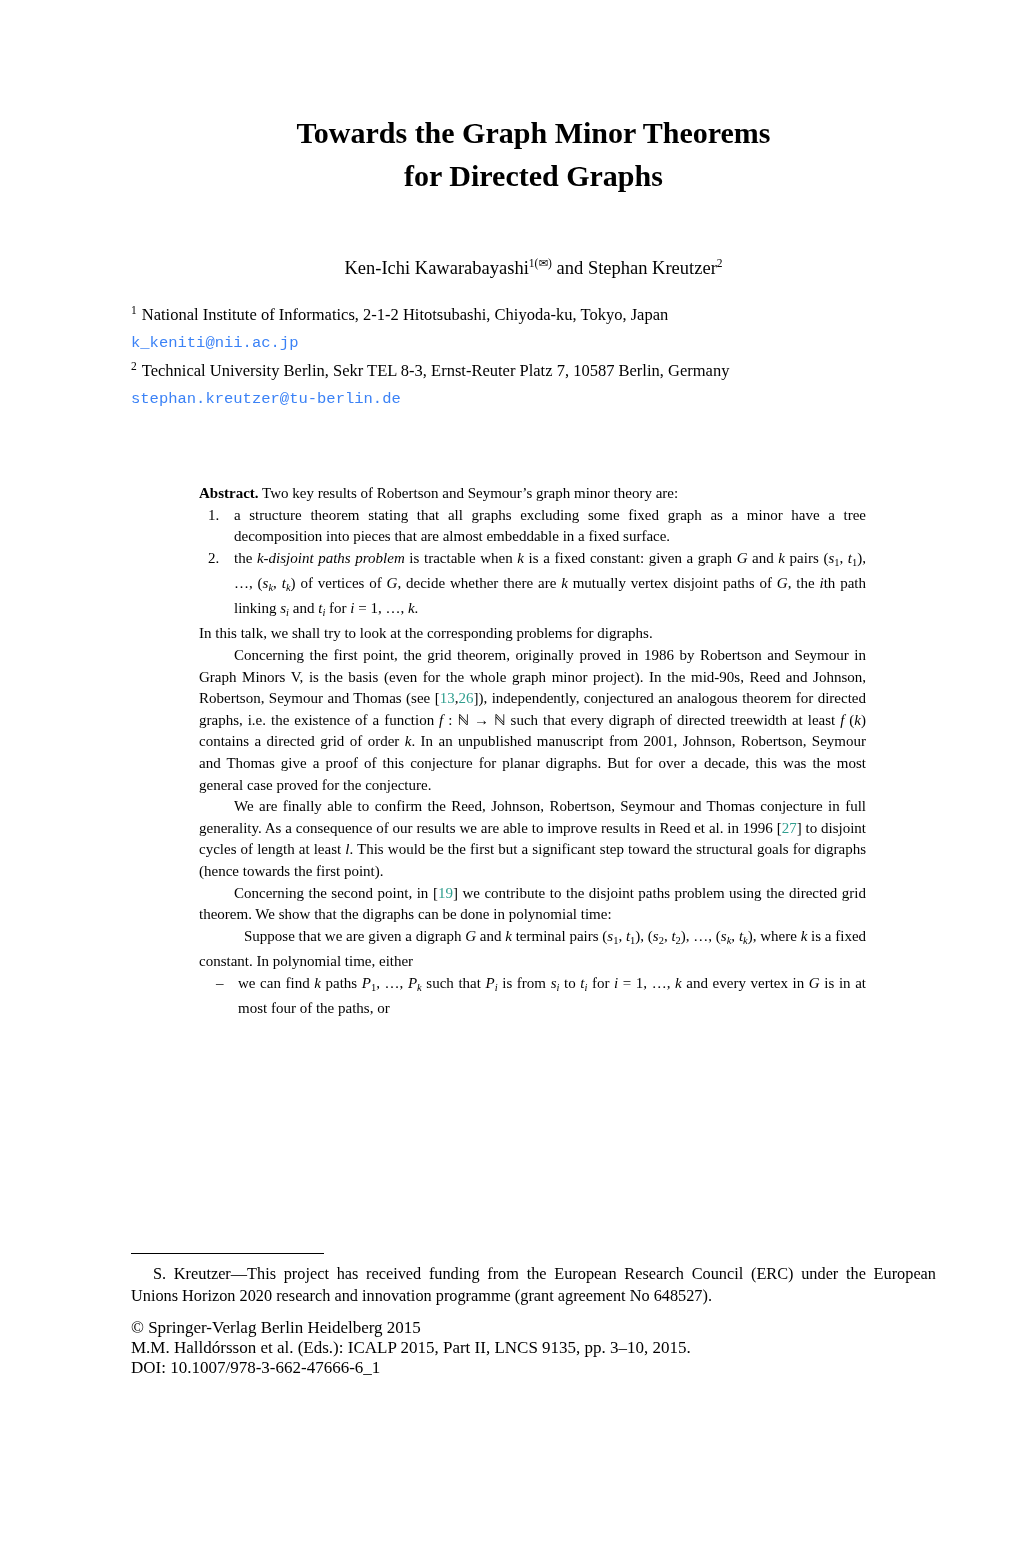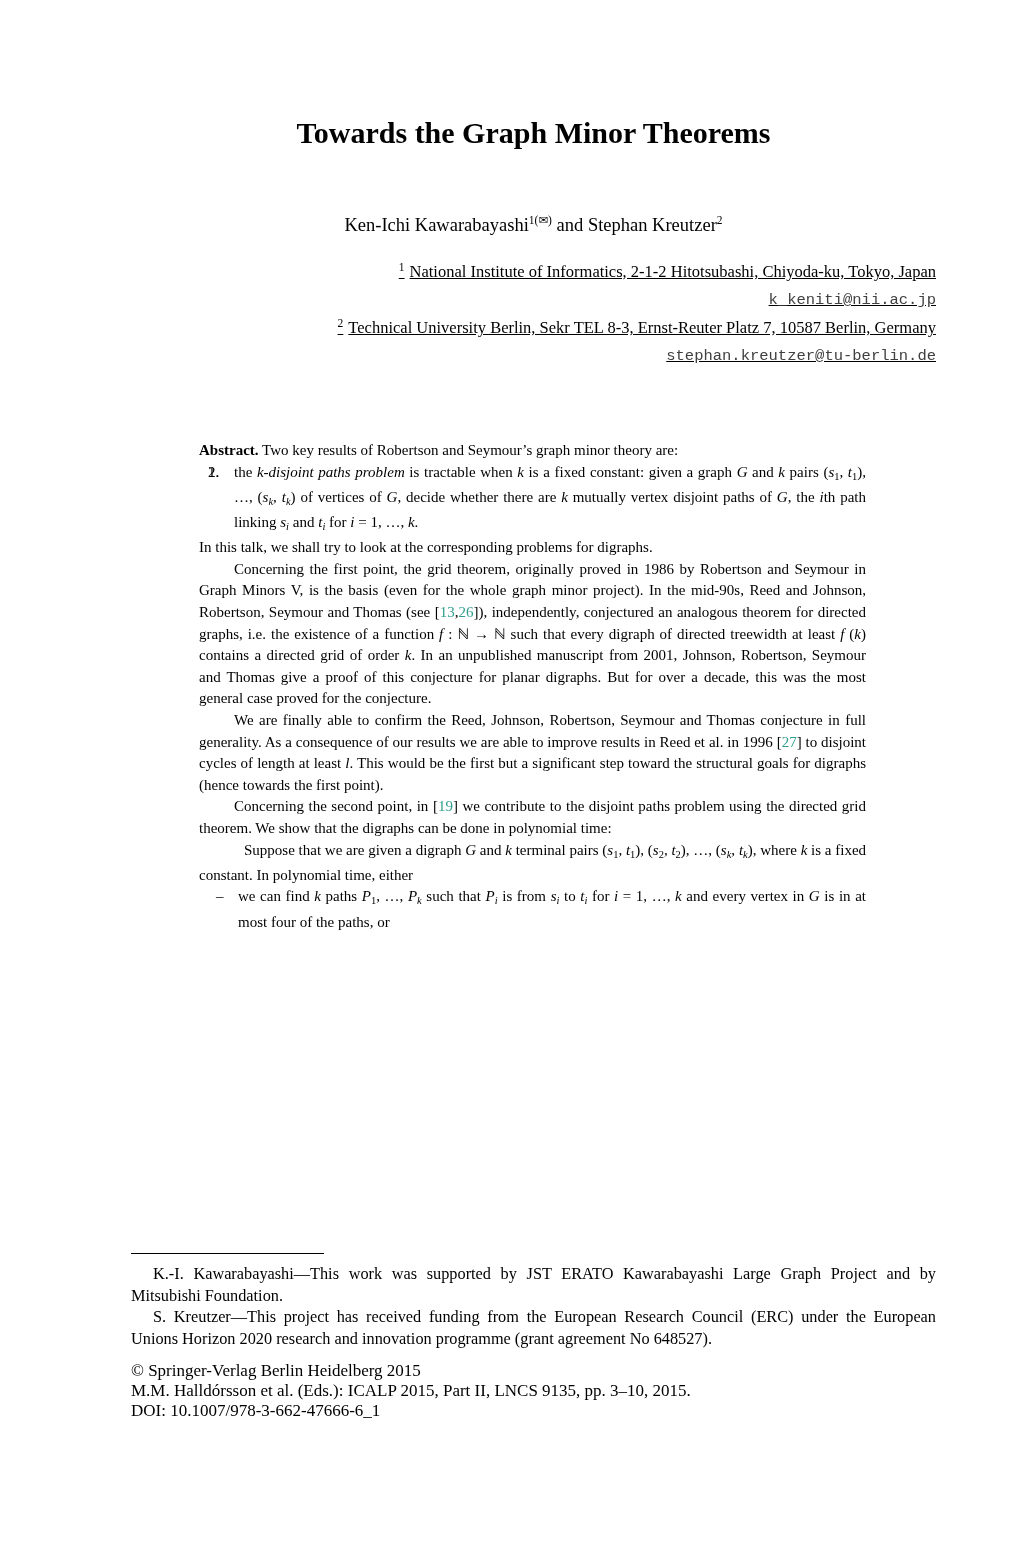--- a/index.html
+++ b/index.html
@@ -16,23 +16,23 @@
   }
   .content { position: absolute; left: 125px; top: 0; width: 805px; }
 
   .title { margin-top: 111px; text-align: center; font-size: 30px; font-weight: bold; line-height: 43px; }
   .title-line { display: block; }
 
   .authors { margin-top: 58px; text-align: center; font-size: 18.5px; line-height: 26px; }
   .authors sup, .aff-sup { font-size: 11.5px; vertical-align: super; line-height: 0; }
   .env { font-family: "DejaVu Sans", sans-serif; }
 
-  .affiliations { margin-top: 20px; text-align: right; font-size: 16.5px; line-height: 27px; text-decoration: underline; }
+  .affiliations { margin-top: 20px; text-align: left; font-size: 16.5px; line-height: 27px; }
   .aff-sup { margin-right: 5px; }
-  .email { font-family: "Liberation Mono", "DejaVu Sans Mono", monospace; font-size: 15.5px; color: #404040; text-decoration: none; }
+  .email { font-family: "Liberation Mono", "DejaVu Sans Mono", monospace; font-size: 15.5px; color: #3b82f6; text-decoration: none; }
 
   .abstract { margin: 70px 70px 0 68px; font-size: 15px; line-height: 21.6px; text-align: justify; }
   .abs-intro { text-indent: 0; }
   .abs-item { padding-left: 35px; position: relative; }
   .abs-item .marker { position: absolute; left: 9px; }
   .abstract p.noindent { text-indent: 0; }
   .abstract p.indent { text-indent: 35px; }
   .abstract p.indent2 { text-indent: 45px; }
   .dash-item { padding-left: 39px; position: relative; }
   .dash-item .marker { position: absolute; left: 17px; }
@@ -49,38 +49,40 @@
   .imprint { margin-top: 12px; font-size: 17px; line-height: 20px; }
 </style>
 </head>
 <body>
 
 <div class="page">
   <div class="content">
 
     <h1 class="title">
       <span class="title-line">Towards the Graph Minor Theorems</span>
+      <span class="title-line">for Directed Graphs</span>
     </h1>
 
     <div class="authors">
       <span>Ken-Ichi Kawarabayashi</span><sup><span>1(</span><span class="env">✉</span><span>)</span></sup><span> and </span><span>Stephan Kreutzer</span><sup>2</sup>
     </div>
 
     <div class="affiliations">
       <div class="aff-line"><sup class="aff-sup">1</sup><span>National Institute of Informatics, 2-1-2 Hitotsubashi, Chiyoda-ku, Tokyo, Japan</span></div>
       <div class="aff-line"><a class="email">k_keniti@nii.ac.jp</a></div>
       <div class="aff-line"><sup class="aff-sup">2</sup><span>Technical University Berlin, Sekr TEL 8-3, Ernst-Reuter Platz 7, 10587 Berlin, Germany</span></div>
       <div class="aff-line"><a class="email">stephan.kreutzer@tu-berlin.de</a></div>
     </div>
 
     <div class="abstract">
       <p class="abs-intro"><span class="seg-b">Abstract.</span><span class="seg-n"> Two key results of Robertson and Seymour’s graph minor theory are:</span></p>
 
       <div class="abs-item">
         <span class="marker">1.</span>
+        <span><span class="seg-n">a structure theorem stating that all graphs excluding some fixed graph as a minor have a tree decomposition into pieces that are almost embeddable in a fixed surface.</span></span>
       </div>
 
       <div class="abs-item">
         <span class="marker">2.</span>
         <span><span class="seg-n">the </span><span class="seg-i">k-disjoint paths problem</span><span class="seg-n"> is tractable when </span><span class="seg-i">k</span><span class="seg-n"> is a fixed constant: given a graph </span><span class="seg-i">G</span><span class="seg-n"> and </span><span class="seg-i">k</span><span class="seg-n"> pairs (</span><span class="seg-i">s</span><span class="seg-sub">1</span><span class="seg-n">, </span><span class="seg-i">t</span><span class="seg-sub">1</span><span class="seg-n">), …, (</span><span class="seg-i">s</span><span class="seg-isub">k</span><span class="seg-n">, </span><span class="seg-i">t</span><span class="seg-isub">k</span><span class="seg-n">) of vertices of </span><span class="seg-i">G</span><span class="seg-n">, decide whether there are </span><span class="seg-i">k</span><span class="seg-n"> mutually vertex disjoint paths of </span><span class="seg-i">G</span><span class="seg-n">, the </span><span class="seg-i">i</span><span class="seg-n">th path linking </span><span class="seg-i">s</span><span class="seg-isub">i</span><span class="seg-n"> and </span><span class="seg-i">t</span><span class="seg-isub">i</span><span class="seg-n"> for </span><span class="seg-i">i</span><span class="seg-n"> = 1, …, </span><span class="seg-i">k</span><span class="seg-n">.</span></span>
       </div>
 
       <p class="noindent"><span class="seg-n">In this talk, we shall try to look at the corresponding problems for digraphs.</span></p>
       <p class="indent"><span class="seg-n">Concerning the first point, the grid theorem, originally proved in 1986 by Robertson and Seymour in Graph Minors V, is the basis (even for the whole graph minor project). In the mid-90s, Reed and Johnson, Robertson, Seymour and Thomas (see [</span><span class="seg-c">13</span><span class="seg-n">,</span><span class="seg-c">26</span><span class="seg-n">]), independently, conjectured an analogous theorem for directed graphs, i.e. the existence of a function </span><span class="seg-i">f</span><span class="seg-n"> : ℕ → ℕ such that every digraph of directed treewidth at least </span><span class="seg-i">f</span><span class="seg-n"> (</span><span class="seg-i">k</span><span class="seg-n">) contains a directed grid of order </span><span class="seg-i">k</span><span class="seg-n">. In an unpublished manuscript from 2001, Johnson, Robertson, Seymour and Thomas give a proof of this conjecture for planar digraphs. But for over a decade, this was the most general case proved for the conjecture.</span></p>
       <p class="indent"><span class="seg-n">We are finally able to confirm the Reed, Johnson, Robertson, Seymour and Thomas conjecture in full generality. As a consequence of our results we are able to improve results in Reed et al. in 1996 [</span><span class="seg-c">27</span><span class="seg-n">] to disjoint cycles of length at least </span><span class="seg-i">l</span><span class="seg-n">. This would be the first but a significant step toward the structural goals for digraphs (hence towards the first point).</span></p>
@@ -90,21 +92,20 @@
       <div class="dash-item">
         <span class="marker">–</span>
         <span><span class="seg-n">we can find </span><span class="seg-i">k</span><span class="seg-n"> paths </span><span class="seg-i">P</span><span class="seg-sub">1</span><span class="seg-n">, …, </span><span class="seg-i">P</span><span class="seg-isub">k</span><span class="seg-n"> such that </span><span class="seg-i">P</span><span class="seg-isub">i</span><span class="seg-n"> is from </span><span class="seg-i">s</span><span class="seg-isub">i</span><span class="seg-n"> to </span><span class="seg-i">t</span><span class="seg-isub">i</span><span class="seg-n"> for </span><span class="seg-i">i</span><span class="seg-n"> = 1, …, </span><span class="seg-i">k</span><span class="seg-n"> and every vertex in </span><span class="seg-i">G</span><span class="seg-n"> is in at most four of the paths, or</span></span>
       </div>
     </div>
 
   </div>
 
   <div class="footer">
     <div class="fn-rule"></div>
-    <p class="footnote">K.-I. Kawarabayashi—This work was supported by JST ERATO Kawarabayashi Large Graph Project and by Mitsubishi Foundation.</p>
     <p class="footnote">S. Kreutzer—This project has received funding from the European Research Council (ERC) under the European Unions Horizon 2020 research and innovation programme (grant agreement No 648527).</p>
     <div class="imprint">
       <div>© Springer-Verlag Berlin Heidelberg 2015</div>
       <div>M.M. Halldórsson et al. (Eds.): ICALP 2015, Part II, LNCS 9135, pp. 3–10, 2015.</div>
       <div>DOI: 10.1007/978-3-662-47666-6_1</div>
     </div>
   </div>
 </div>
 
 </body></html>

